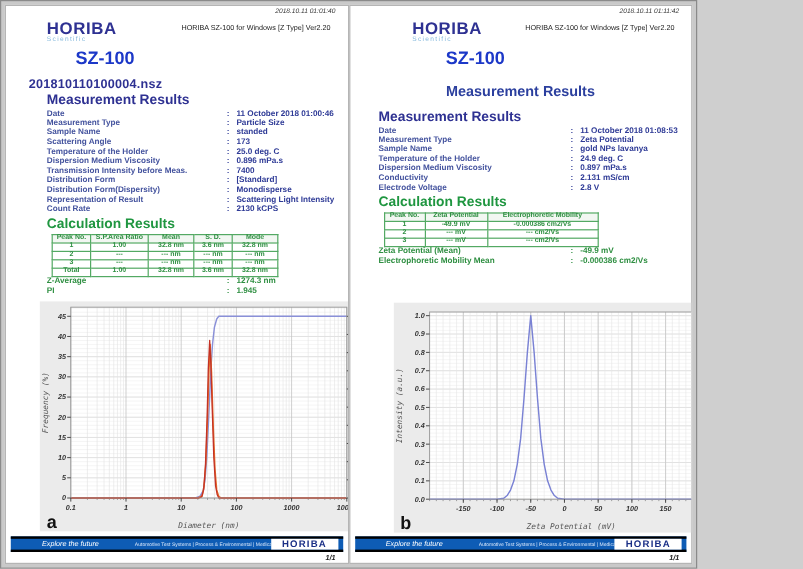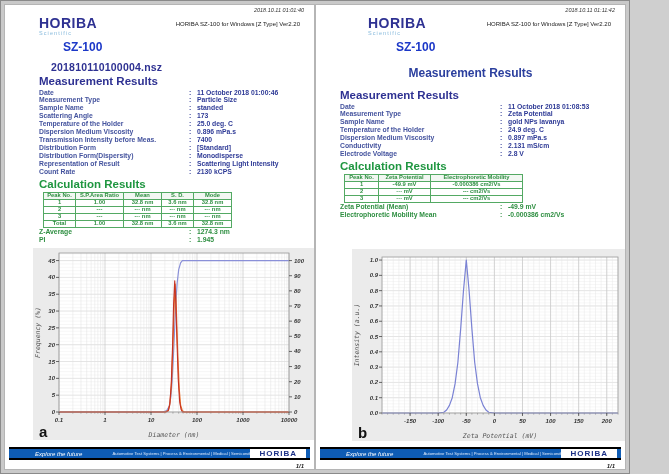--- a/index.html
+++ b/index.html
@@ -1,29 +1,29 @@
 <!DOCTYPE html>
 <html><head>
 <meta charset="utf-8">
 <style>
   html,body{margin:0;padding:0;background:#cfcfcf;}
   *{box-sizing:border-box;}
-  .canvas{width:630px;height:474px;background:#c9c9c9;border:1px solid #8a8a8a;
+  .canvas{width:581px;height:474px;background:#c9c9c9;border:1px solid #8a8a8a;
     display:flex;justify-content:space-between;padding:3px;font-family:"Liberation Sans",sans-serif;}
   .page{width:330px;height:466px;background:#ffffff;border:1px solid #b5b5b5;position:relative;overflow:hidden;}
   .timestamp{position:absolute;top:2px;right:10px;font-size:5.5px;font-style:italic;color:#333;}
   .header-row{display:flex;margin-top:11px;align-items:flex-start;}
   .logo{margin-left:34px;line-height:1;}
   .p1 .logo{margin-left:52px;}
   .brand{font-size:14px;font-weight:bold;color:#2e3192;letter-spacing:0.5px;}
   .sub{font-size:5.5px;color:#85b9dc;letter-spacing:1.1px;margin-top:1px;}
   .version{font-size:6px;color:#1a1a1a;margin-left:auto;margin-right:14px;margin-top:5px;}
-  .model{font-size:12px;font-weight:bold;color:#1c38c8;margin:3px 0 0 58px;}
+  .model{font-size:15px;font-weight:bold;color:#1c38c8;margin:3px 0 0 58px;}
   .p1 .model{margin-left:80px;}
-  .filename{font-size:10.5px;font-weight:bold;color:#2e3192;margin:7px 0 0 46px;letter-spacing:0.2px;}
+  .filename{font-size:10.5px;font-weight:bold;color:#2e3192;margin:7px 0 0 19px;letter-spacing:0.2px;}
   .center-title{font-size:12px;font-weight:bold;color:#2b3f9e;text-align:center;margin-top:12px;}
   .sec{font-size:11.5px;font-weight:bold;margin:2px 0 2px 34px;}
   .p1 .sec{margin-left:24px;}
   .sec.blue{color:#2e3192;}
   .sec.green{color:#1f9640;}
   .p1 .sec.blue{margin-top:9px;}
   .fields{margin-left:34px;}
   .p1 .fields{margin-left:24px;}
   .frow{display:flex;font-size:6.8px;line-height:1.17;font-weight:bold;}
   .flabel{width:150px;color:#44539e;flex:none;}

